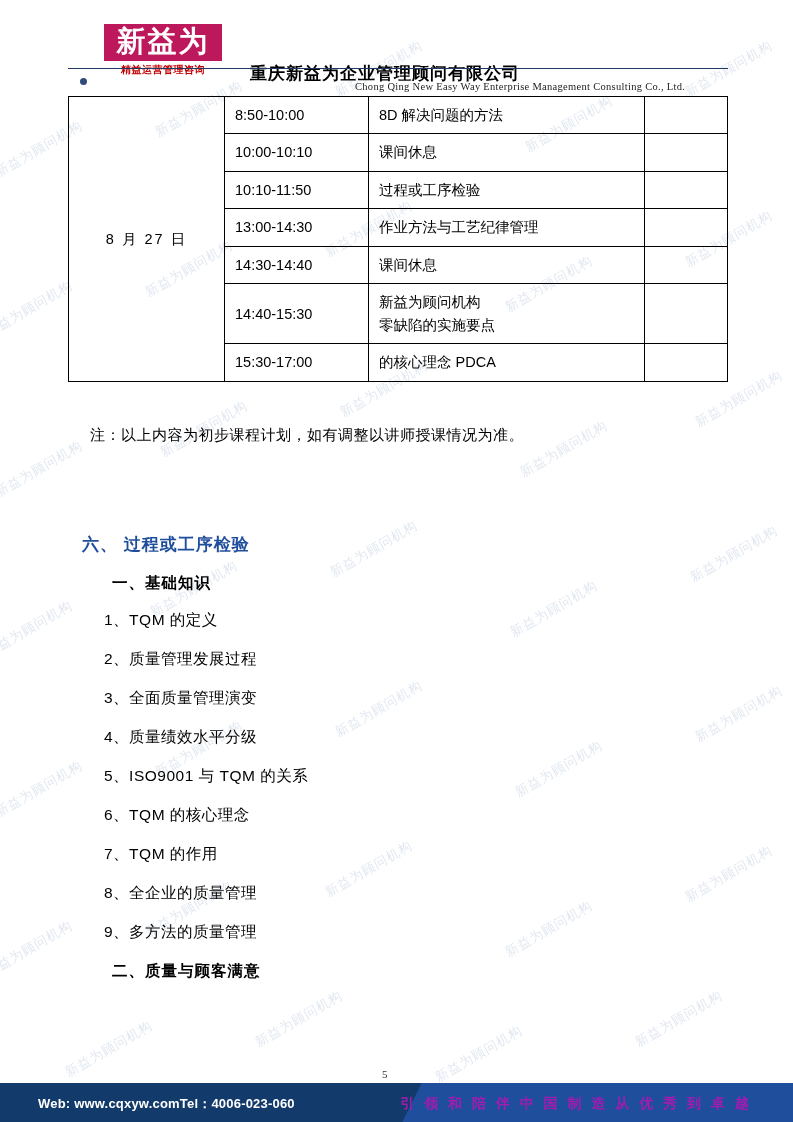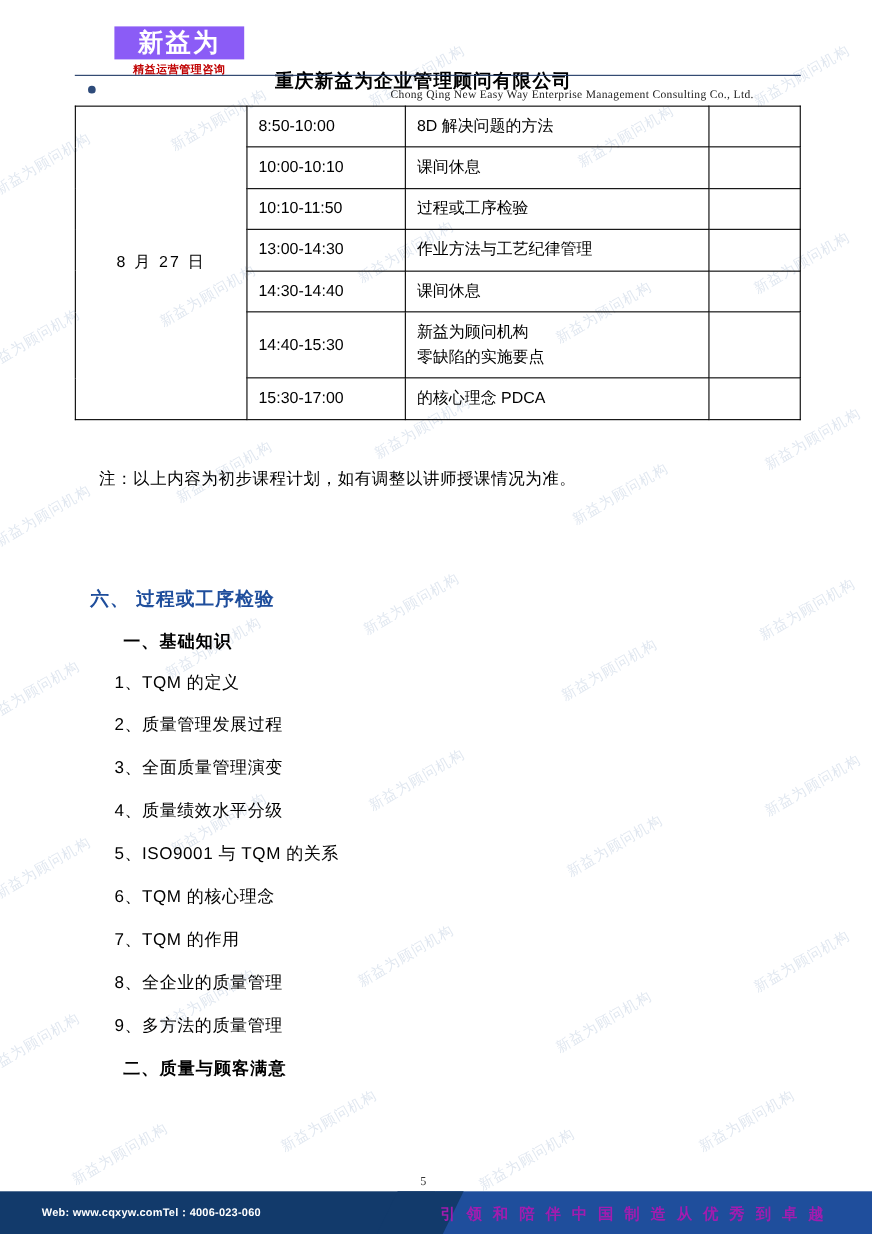--- a/index.html
+++ b/index.html
@@ -59,23 +59,23 @@
     background: #1f3864;
   }
   .logo {
     position: absolute;
     left: 104px;
     top: 4px;
     width: 118px;
     text-align: center;
   }
   .logo-box {
-    background: #8b5cf6;
+    background: #be185d;
     color: #ffffff;
-    font-size: 23px;
+    font-size: 29px;
     font-weight: bold;
     letter-spacing: 2px;
     padding: 2px 4px 3px 4px;
     line-height: 1.1;
     font-family: "Liberation Sans", sans-serif;
   }
   .logo-sub {
     color: #c00000;
     font-size: 10px;
     letter-spacing: 0.5px;
@@ -196,21 +196,21 @@
     top: 0;
     width: 396px;
     height: 39px;
     background: #123a6b;
   }
   .footer-left-text {
     position: absolute;
     left: 38px;
     top: 12px;
     color: #ffffff;
-    font-size: 10px;
+    font-size: 13px;
     font-weight: bold;
     letter-spacing: 0.2px;
     text-align: center;
   }
   .footer-right {
     position: absolute;
     left: 396px;
     top: 0;
     width: 397px;
     height: 39px;

